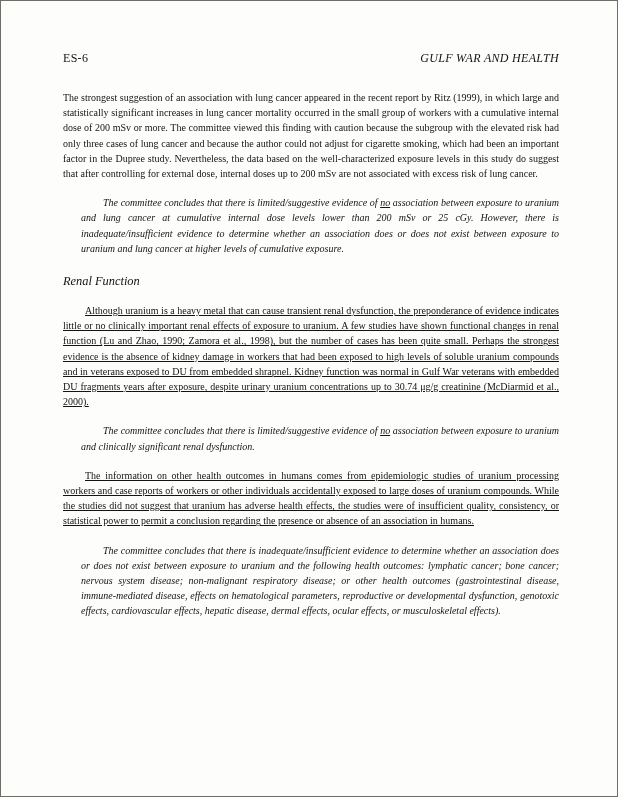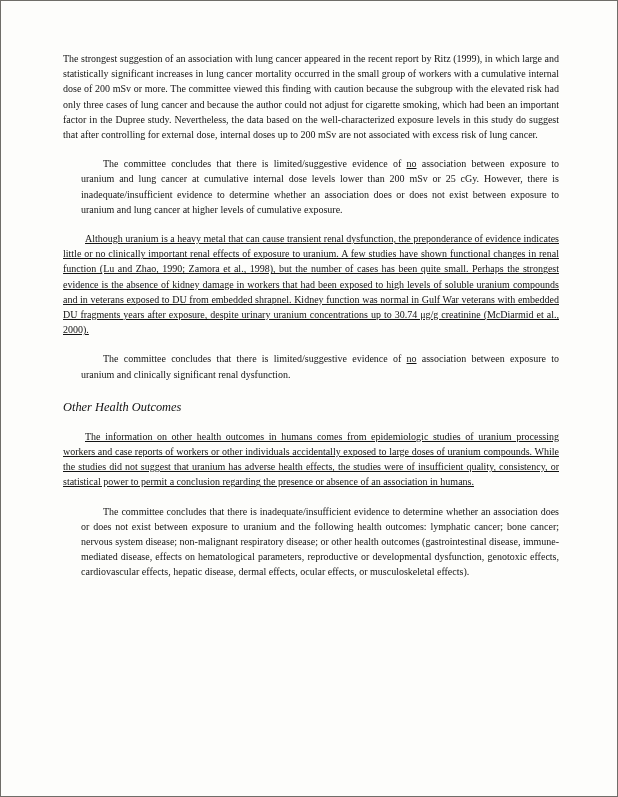--- a/index.html
+++ b/index.html
@@ -43,50 +43,55 @@
     margin: 0;
     font-size: 10px;
     line-height: 15.2px;
     text-align: justify;
   }
   p.first-indent {
     text-indent: 22px;
     text-decoration: underline;
   }
   p.conclusion {
+    font-style: italic;
     margin: 14px 0 14px 18px;
     text-indent: 22px;
   }
   .section-heading {
     font-style: italic;
     font-weight: normal;
     font-size: 12.4px;
     margin: 18px 0 14px 0;
     line-height: 15px;
   }
   .u {
     text-decoration: underline;
   }
 </style>
 </head>
 <body>
 
 <div class="page">
   <div class="content">
 
+    <div class="running-header">
+      <span class="left">ES-6</span>
+      <span class="right">GULF WAR AND HEALTH</span>
+    </div>
 
     <p class="body-para">The strongest suggestion of an association with lung cancer appeared in the recent report by Ritz (1999), in which large and statistically significant increases in lung cancer mortality occurred in the small group of workers with a cumulative internal dose of 200 mSv or more. The committee viewed this finding with caution because the subgroup with the elevated risk had only three cases of lung cancer and because the author could not adjust for cigarette smoking, which had been an important factor in the Dupree study. Nevertheless, the data based on the well-characterized exposure levels in this study do suggest that after controlling for external dose, internal doses up to 200 mSv are not associated with excess risk of lung cancer.</p>
 
     <p class="conclusion"><span>The committee concludes that there is limited/suggestive evidence of </span><span class="u">no</span><span> association between exposure to uranium and lung cancer at cumulative internal dose levels lower than 200 mSv or 25 cGy. However, there is inadequate/insufficient evidence to determine whether an association does or does not exist between exposure to uranium and lung cancer at higher levels of cumulative exposure.</span></p>
 
+    <h3 class="section-heading">Renal Function</h3>
 
     <p class="body-para first-indent">Although uranium is a heavy metal that can cause transient renal dysfunction, the preponderance of evidence indicates little or no clinically important renal effects of exposure to uranium. A few studies have shown functional changes in renal function (Lu and Zhao, 1990; Zamora et al., 1998), but the number of cases has been quite small. Perhaps the strongest evidence is the absence of kidney damage in workers that had been exposed to high levels of soluble uranium compounds and in veterans exposed to DU from embedded shrapnel. Kidney function was normal in Gulf War veterans with embedded DU fragments years after exposure, despite urinary uranium concentrations up to 30.74 μg/g creatinine (McDiarmid et al., 2000).</p>
 
     <p class="conclusion"><span>The committee concludes that there is limited/suggestive evidence of </span><span class="u">no</span><span> association between exposure to uranium and clinically significant renal dysfunction.</span></p>
 
-    <h3 class="section-heading">Other Health Outcomes</h3>
 
     <p class="body-para first-indent">The information on other health outcomes in humans comes from epidemiologic studies of uranium processing workers and case reports of workers or other individuals accidentally exposed to large doses of uranium compounds. While the studies did not suggest that uranium has adverse health effects, the studies were of insufficient quality, consistency, or statistical power to permit a conclusion regarding the presence or absence of an association in humans.</p>
 
     <p class="conclusion">The committee concludes that there is inadequate/insufficient evidence to determine whether an association does or does not exist between exposure to uranium and the following health outcomes: lymphatic cancer; bone cancer; nervous system disease; non-malignant respiratory disease; or other health outcomes (gastrointestinal disease, immune-mediated disease, effects on hematological parameters, reproductive or developmental dysfunction, genotoxic effects, cardiovascular effects, hepatic disease, dermal effects, ocular effects, or musculoskeletal effects).</p>
 
   </div>
 </div>
 
 </body></html>

